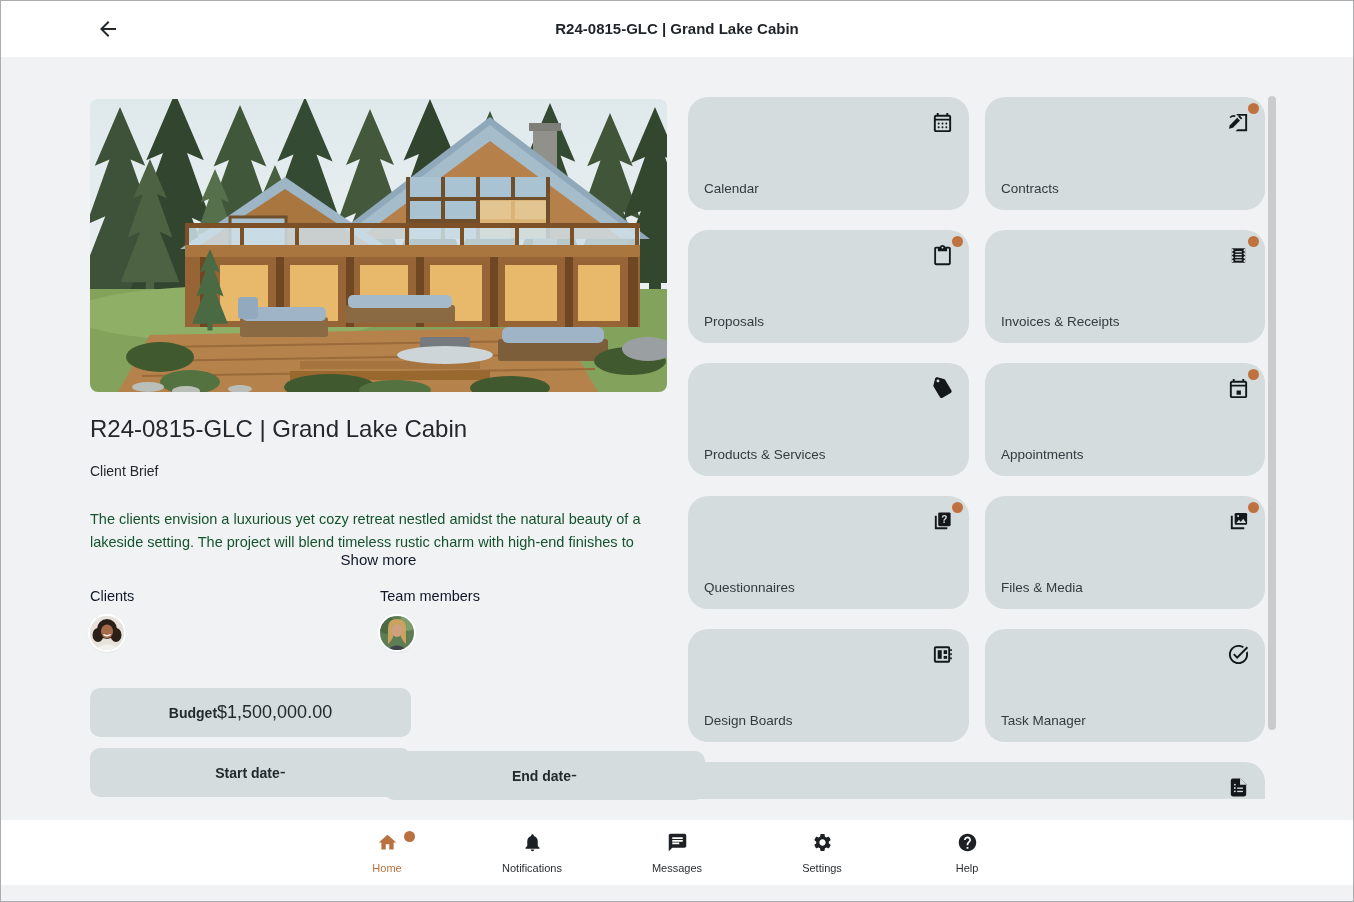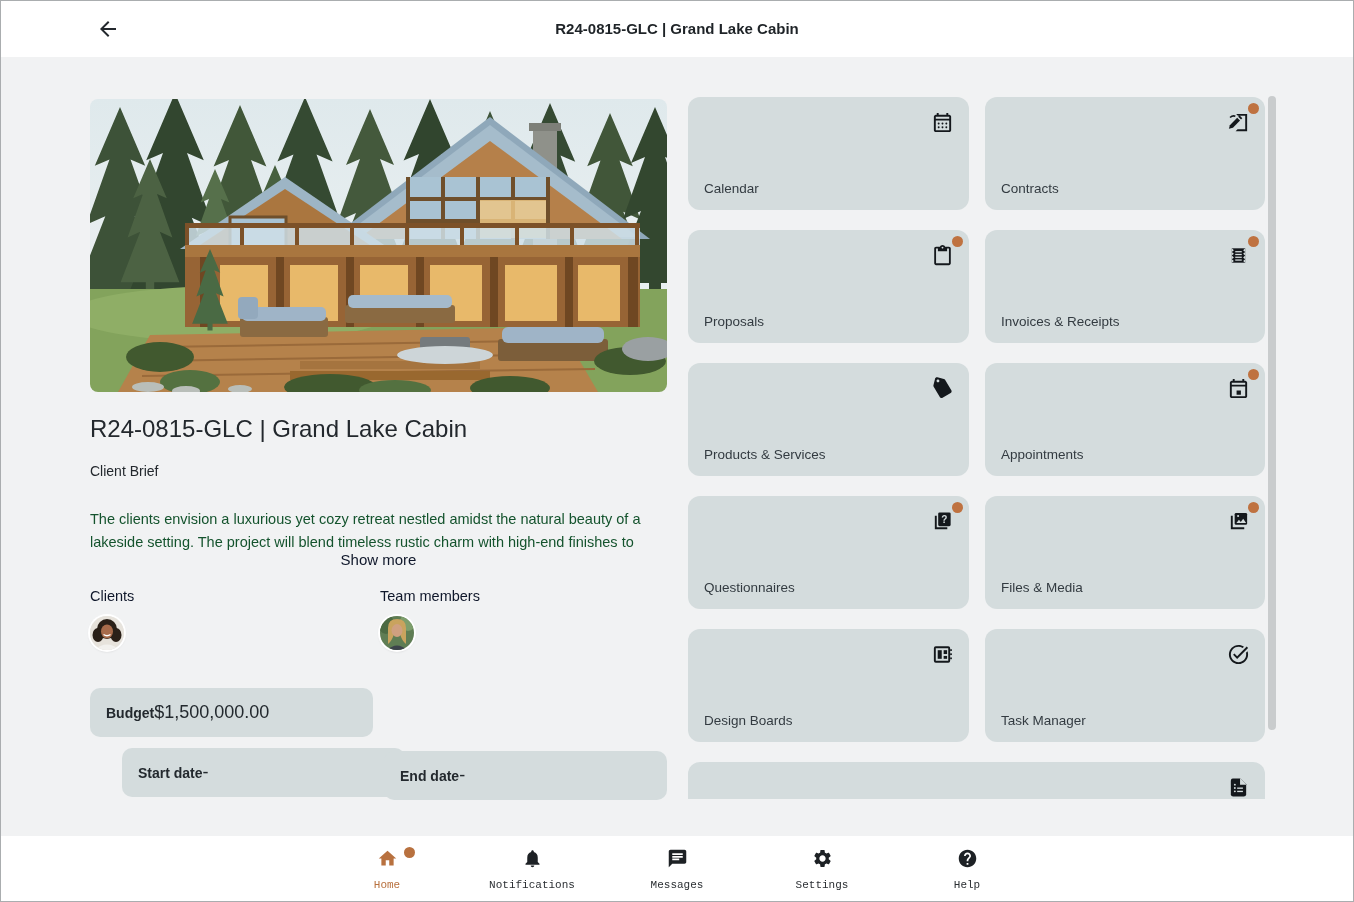--- a/index.html
+++ b/index.html
@@ -18,37 +18,37 @@
   .proj-title{position:absolute;left:89px;top:358px;width:577px;font-size:24px;font-weight:500;color:#23282d;}
   .brief-h{position:absolute;left:89px;top:406px;width:577px;font-size:14px;font-weight:500;color:#23282d;}
   .brief{position:absolute;left:89px;top:451px;width:577px;height:47px;overflow:hidden;
          font-size:14.5px;line-height:23px;color:#14532d;}
   .showmore{position:absolute;left:89px;top:494px;width:577px;text-align:center;font-size:15px;
             font-weight:400;color:#0f172a;cursor:pointer;}
   .plabel{position:absolute;top:531px;font-size:14.5px;color:#0f172a;}
   .avatar{position:absolute;top:559px;width:34px;height:34px;border-radius:50%;overflow:hidden;
           box-shadow:0 0 0 2px #fff,0 1px 3px rgba(0,0,0,.25);cursor:pointer;}
   .avatar svg{display:block;width:100%;height:100%;}
-  .fieldcard{position:absolute;width:283px;background:#d4dcdd;border-radius:10px;display:flex;
-             align-items:center;justify-content:flex-start;padding:0 16px;box-sizing:border-box;cursor:pointer;}
+  .fieldcard{position:absolute;width:321px;background:#d4dcdd;border-radius:10px;display:flex;
+             align-items:center;justify-content:center;padding:0 16px;box-sizing:border-box;cursor:pointer;}
   .fieldcard .flabel{font-size:14px;font-weight:700;color:#23292e;}
   .fieldcard .fvalue{font-size:18px;color:#23292e;text-align:right;}
   .fieldcard .fvalue.small{font-size:14px;line-height:19px;}
   
   .grid{position:absolute;left:687px;top:40px;width:577px;height:702px;overflow:hidden;
         display:grid;grid-template-columns:281px 280px;column-gap:16px;grid-auto-rows:113px;row-gap:20px;}
-  .card{position:relative;background:#d4dcdd;border-radius:12px;cursor:pointer;}
+  .card{position:relative;background:#d4dcdd;border-radius:20px;cursor:pointer;}
   .card.partial{grid-column:1 / -1;}
   .card .cicon{position:absolute;right:15px;top:14px;width:23px;height:23px;color:#14181c;}
   .card .cicon svg{width:23px;height:23px;display:block;}
   .card .clabel{position:absolute;left:16px;bottom:14px;font-size:13.5px;color:#333b41;}
   .card .dot{position:absolute;right:6px;top:6px;width:11px;height:11px;border-radius:50%;background:#bf7240;}
   .scrollthumb{position:absolute;left:1267px;top:39px;width:8px;height:634px;border-radius:4px;background:#c9cccd;cursor:pointer;}
   
-  .nav{position:absolute;left:0;right:0;bottom:0;height:65px;background:#ffffff;font-family:Liberation Mono, monospace;}
+  .nav{position:absolute;left:0;right:0;bottom:16px;height:65px;background:#ffffff;}
   .nav-inner{width:725px;margin:0 auto;display:flex;}
   .nav-item{position:relative;width:145px;padding-top:12px;text-align:center;cursor:pointer;color:#1d2125;}
   .nav-item .nicon{display:inline-block;width:21px;height:21px;}
   .nav-item .nicon svg{width:21px;height:21px;display:block;margin:0 auto;}
   .nav-item .nlabel{margin-top:5px;font-size:11px;color:#2b2f33;}
   .nav-item.active{color:#b8713f;}
   .nav-item.active .nlabel{color:#b8713f;}
   .nav-item .ndot{position:absolute;top:11px;left:calc(50% + 17px);width:11px;height:11px;border-radius:50%;background:#b8713f;}
 </style>
 </head>
@@ -221,21 +221,21 @@
         <path d="M8 12q0-9 9-9t9 9v16q-4-3-6-10h-6q-2 7-6 10Z" fill="#c9a35e"></path>
         <ellipse cx="17" cy="14.5" rx="5.5" ry="6.5" fill="#cfa080"></ellipse>
         <path d="M7 34q10-9 20 0Z" fill="#3c434b"></path>
       </svg>
     </div>
 
     <div class="fieldcard" style="left:89px;top:631px;height:49px;">
       <span class="flabel">Budget</span>
       <span class="fvalue">$1,500,000.00</span>
     </div>
-    <div class="fieldcard" style="left:89px;top:691px;height:49px;margin-left:32px;">
+    <div class="fieldcard" style="left:89px;top:691px;height:49px;">
       <span class="flabel">Start date</span>
       <span class="fvalue">-</span>
     </div>
     <div class="fieldcard" style="left:383px;top:694px;height:49px;">
       <span class="flabel">End date</span>
       <span class="fvalue">-</span>
     </div>
 
     <div class="grid">
 

